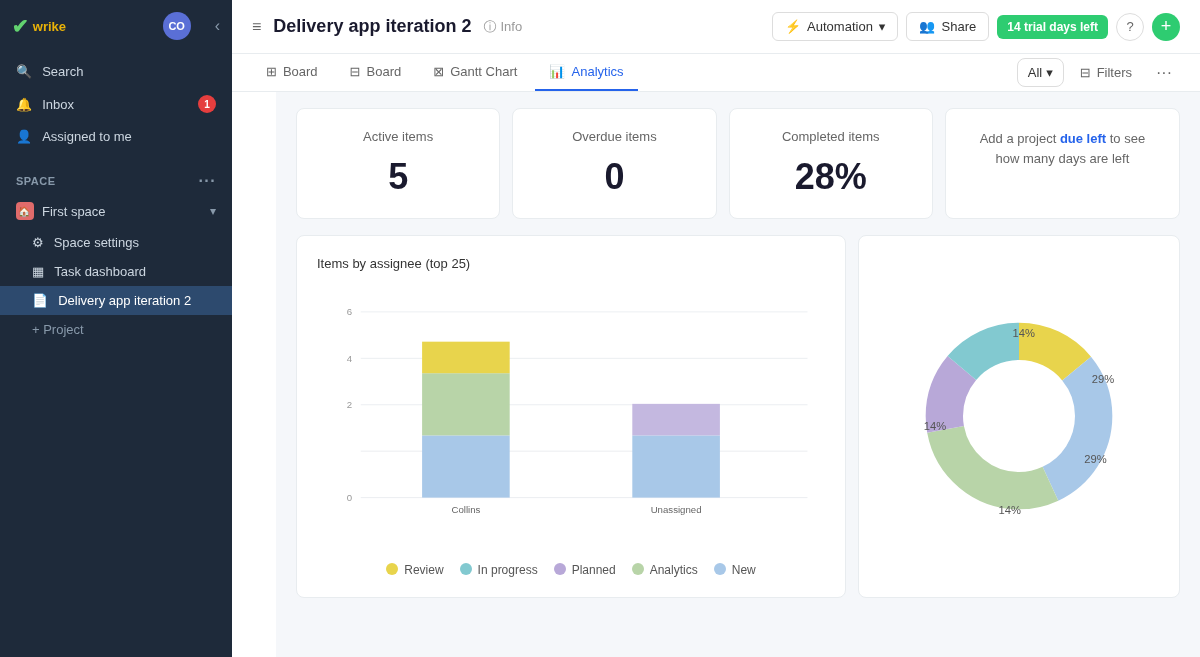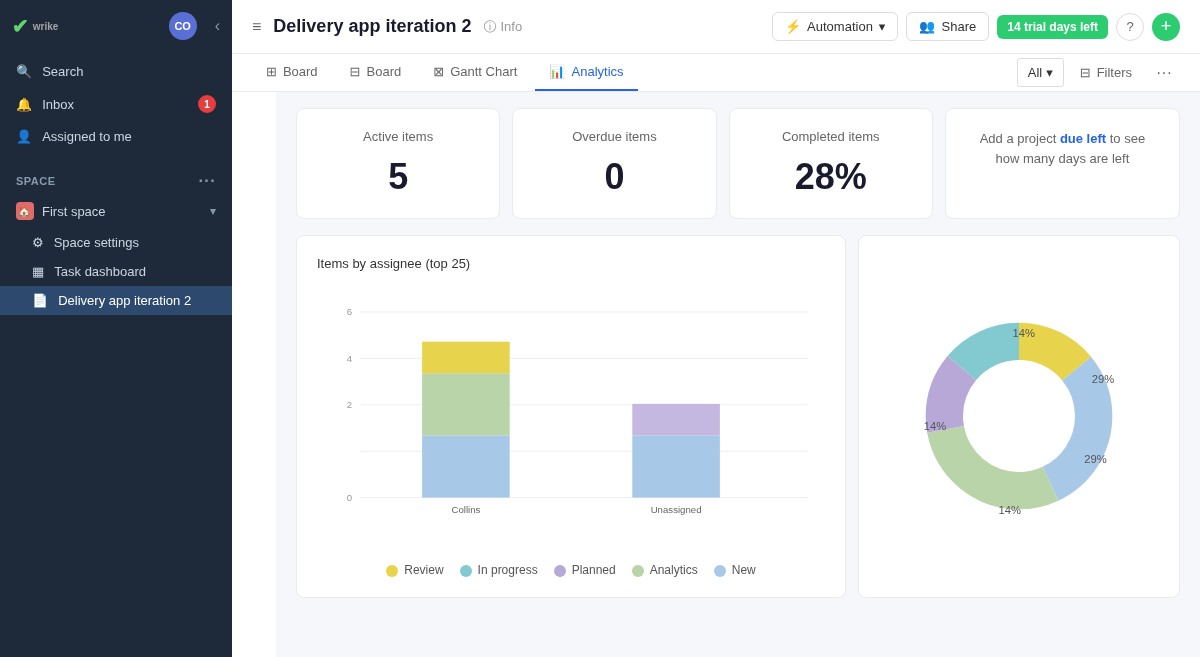--- a/index.html
+++ b/index.html
@@ -260,21 +260,21 @@
       cursor: pointer;
       font-size: 13px;
       color: #666;
     }
     .tab-all {
       display: flex;
       align-items: center;
       gap: 4px;
       padding: 6px 10px;
       border: 1px solid #ddd;
-      border-radius: 3px;
+      border-radius: 8px;
       cursor: pointer;
       font-size: 13px;
       color: #333;
     }
     .tab-more {
       padding: 6px 8px;
       cursor: pointer;
       font-size: 16px;
       color: #666;
     }
@@ -357,21 +357,21 @@
     
     .chart-legend {
       display: flex;
       gap: 16px;
       margin-top: 12px;
       flex-wrap: wrap;
       justify-content: center;
     }
     .legend-item {
       display: flex;
-      align-items: flex-end;
+      align-items: flex-start;
       gap: 6px;
       font-size: 12px;
       color: #555;
     }
     .legend-dot {
       width: 12px; height: 12px;
       border-radius: 50%;
     }
 
     
@@ -383,24 +383,24 @@
     }
   </style>
 </head>
 <body>
 
 <nav class="sidebar">
   <div class="sidebar-header">
     <div class="logo-area">
       <span class="wrike-logo">
         <span style="color:#62d26f;font-size:20px;">✔</span>
-        <span style="color:#a3a3a3;font-size:10px;font-weight:600;">wrike</span>
+        <span style="color:#eab308;font-size:13px;font-weight:600;">wrike</span>
       </span>
     </div>
-    <div style="display:flex;align-items:center;gap:18px;">
+    <div style="display:flex;align-items:center;gap:24px;">
       <div class="avatar-co">CO</div>
       <span class="sidebar-collapse">‹</span>
     </div>
   </div>
 
   <div class="sidebar-nav">
     <div class="sidebar-nav-item">
       <span>🔍</span>
       <span>Search</span>
     </div>
@@ -434,20 +434,23 @@
   </div>
   <div class="sidebar-sub-item">
     <span>▦</span>
     <span>Task dashboard</span>
   </div>
   <div class="sidebar-sub-item active">
     <span>📄</span>
     <span>Delivery app iteration 2</span>
   </div>
 
+  <div class="sidebar-add-project">
+    <span>+ Project</span>
+  </div>
 </nav>
 
 <div class="main">
 
   <div class="topbar">
     <span class="topbar-doc-icon">≡</span>
     <span class="topbar-title">Delivery app iteration 2</span>
     <div class="topbar-info">
       <span>ⓘ</span>
       <span>Info</span>

